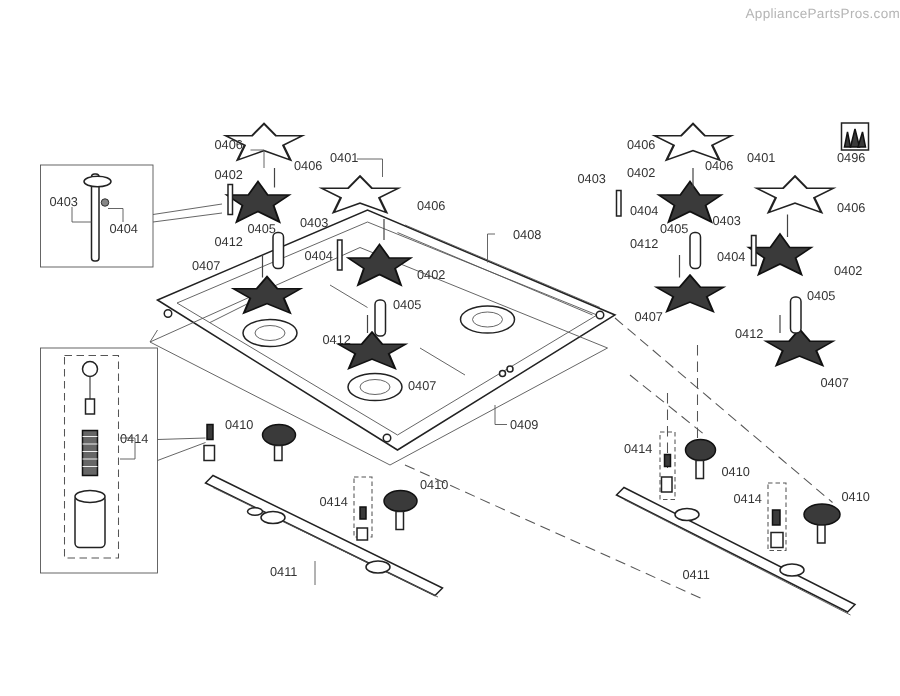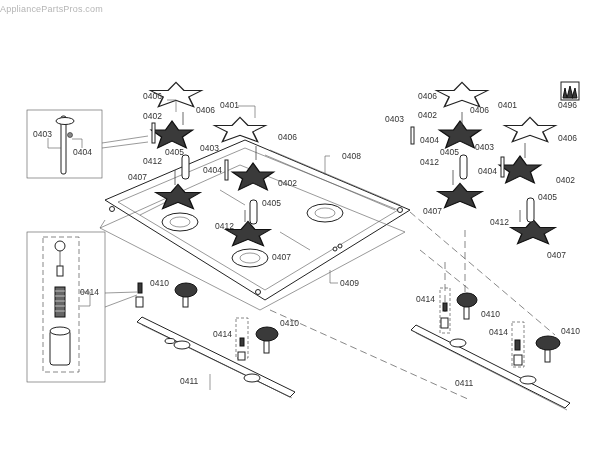--- a/index.html
+++ b/index.html
@@ -1,17 +1,17 @@
 <!DOCTYPE html>
 <html><head>
 <meta charset="utf-8">
 <style>
   html, body { margin: 0; padding: 0; background: #ffffff; }
   body { width: 600px; height: 464px; position: relative; overflow: hidden; font-family: "Liberation Sans", sans-serif; }
-  .watermark { position: absolute; left: 0; top: 4px; width: 600px; text-align: left; font-size: 9px; color: #b5b5b5; letter-spacing: 0.2px; }
+  .watermark { position: absolute; left: 0; top: 4px; width: 600px; text-align: right; font-size: 9px; color: #b5b5b5; letter-spacing: 0.2px; }
   svg#diagram { position: absolute; left: 0; top: 0; }
   .lbl { font-family: "Liberation Sans", sans-serif; font-size: 8.5px; fill: #333; }
   .ln { stroke: #444; stroke-width: 0.8; fill: none; }
   .thin { stroke: #555; stroke-width: 0.6; fill: none; }
   .dash { stroke: #555; stroke-width: 0.7; fill: none; stroke-dasharray: 7 4; }
   .part { stroke: #222; stroke-width: 1; fill: #fff; }
   .dark { stroke: #111; stroke-width: 1; fill: #3a3a3a; }
   .mid { fill: #888; stroke: #222; stroke-width: 0.6; }
 </style>
 </head>

